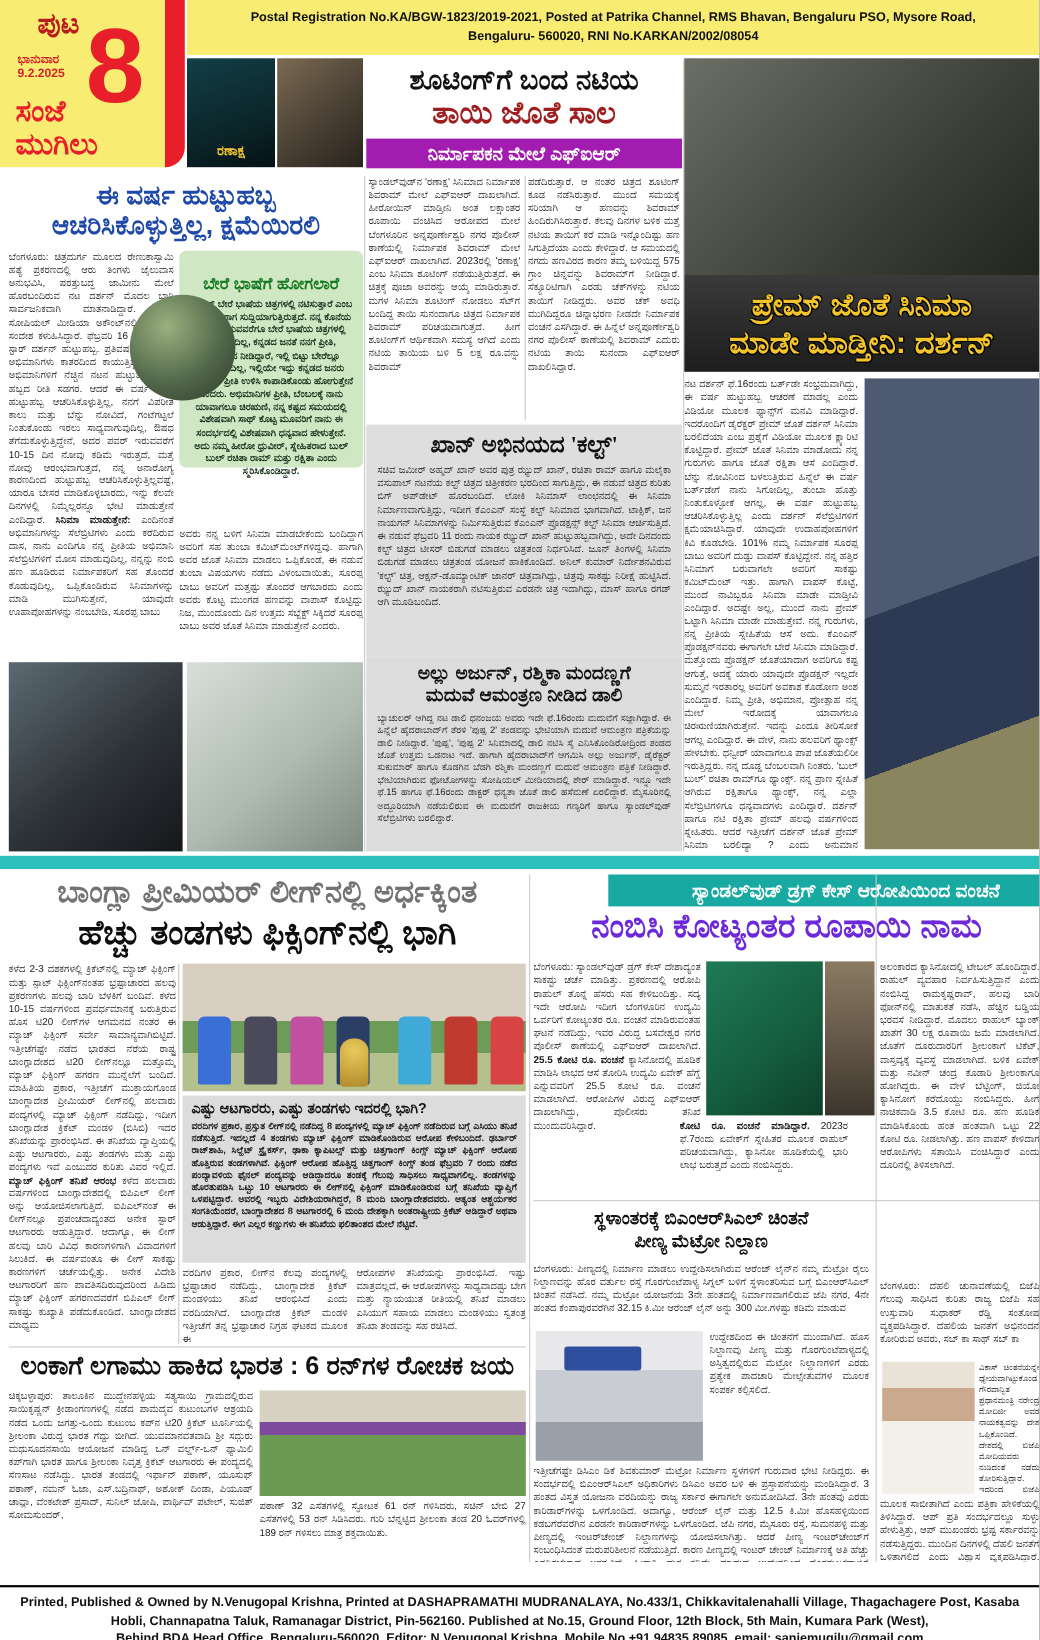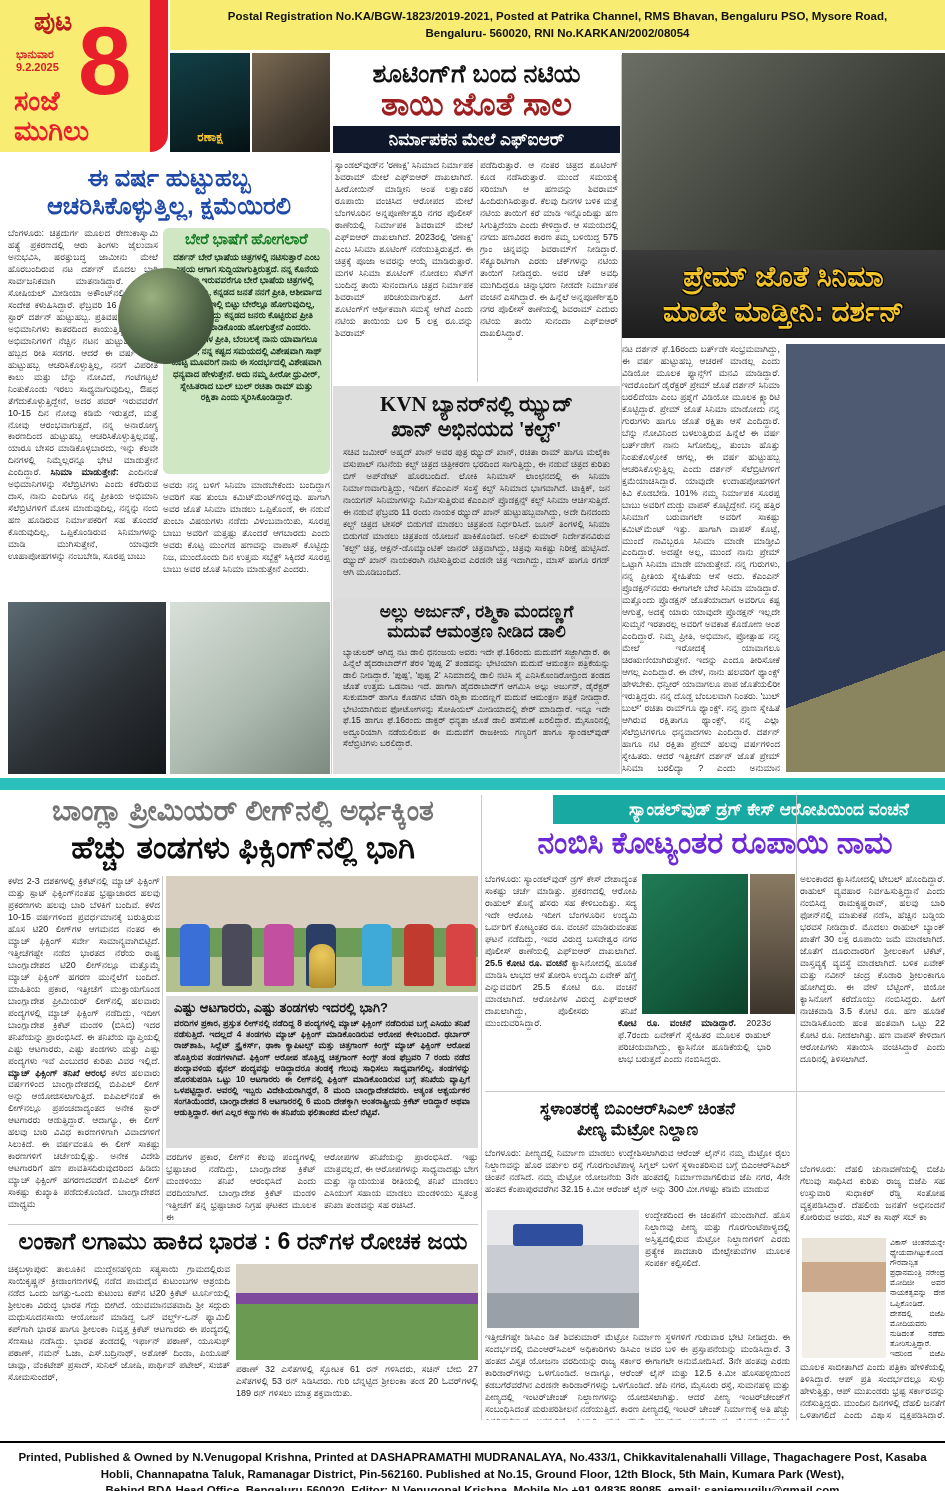--- a/index.html
+++ b/index.html
@@ -13,22 +13,22 @@
   .mast{background:#f8ec72;}
   .put{color:#b91c1c;font-weight:bold;font-size:26px;}
   .daydate{color:#d42029;font-size:11px;font-weight:bold;line-height:1.25;}
   .bignum{color:#e81f2b;font-size:96px;font-weight:bold;line-height:0.9;}
   .paper{color:#e81f2b;font-weight:bold;font-size:27px;line-height:1.12;}
   .redbar{background:#e81f2b;border-radius:0 0 22px 0;}
   .postal{background:#f8ec72;color:#111;font-weight:bold;font-size:11.5px;line-height:1.45;
           display:flex;align-items:center;justify-content:center;flex-direction:column;}
   
   .kicker{color:#111;font-weight:bold;font-size:25px;line-height:1.1;}
-  .leadtitle{color:#9e1f20;font-weight:bold;font-size:32px;line-height:1.05;}
-  .greenband{background:#0f172a;color:#fff;font-weight:bold;font-size:17px;
+  .leadtitle{color:#9e1f20;font-weight:bold;font-size:28px;line-height:1.05;}
+  .greenband{background:#a21caf;color:#fff;font-weight:bold;font-size:17px;
              display:flex;align-items:center;justify-content:center;}
   .bluehead{color:#1f49a8;font-weight:bold;font-size:24px;line-height:1.15;}
   .grnboxtitle{color:#157a22;font-weight:bold;font-size:15px;}
   .grnbox{background:#cfe7c2;border-radius:6px;}
   .grnbox .bt{font-size:8.8px;color:#14301a;font-weight:bold;text-align:center;}
   .kvnbox{background:#dedede;}
   .kvnhead{color:#111;font-weight:bold;font-size:21px;line-height:1.2;font-family:"Liberation Serif","DejaVu Serif",serif;}
   .yelhead{color:#f3c52a;font-weight:bold;font-size:28px;line-height:1.25;
            text-shadow:1px 1px 0 #000,-1px 1px 0 #000,1px -1px 0 #000;}
   .darkstrip{background:linear-gradient(180deg,#3a3a3a,#1d1d1d);}
@@ -93,32 +93,31 @@
   <div class="abs ph" style="left:622px;top:53px;width:323px;height:197px;"></div>
 
   <div class="abs bluehead center" style="left:8px;top:164px;width:322px;">
     <div>ಈ ವರ್ಷ ಹುಟ್ಟುಹಬ್ಬ</div>
     <div>ಆಚರಿಸಿಕೊಳ್ಳುತ್ತಿಲ್ಲ, ಕ್ಷಮೆಯಿರಲಿ</div>
   </div>
   <div class="abs bt" style="left:8px;top:228px;width:150px;height:372px;">
     <span>ಬೆಂಗಳೂರು: ಚಿತ್ರದುರ್ಗ ಮೂಲದ ರೇಣುಕಾಸ್ವಾಮಿ ಹತ್ಯೆ ಪ್ರಕರಣದಲ್ಲಿ ಆರು ತಿಂಗಳು ಜೈಲುವಾಸ ಅನುಭವಿಸಿ, ಷರತ್ತುಬದ್ಧ ಜಾಮೀನು ಮೇಲೆ ಹೊರಬಂದಿರುವ ನಟ ದರ್ಶನ್ ಮೊದಲ ಬಾರಿ ಸಾರ್ವಜನಿಕವಾಗಿ ಮಾತನಾಡಿದ್ದಾರೆ. ತಮ್ಮ ಸೋಷಿಯಲ್ ಮೀಡಿಯಾ ಅಕೌಂಟ್‌ನಲ್ಲಿ ವಿಡಿಯೋ ಸಂದೇಶ ಕಳುಹಿಸಿದ್ದಾರೆ.</span> <span>ಫೆಬ್ರವರಿ 16 ಚಾಲೆಂಜಿಂಗ್ ಸ್ಟಾರ್ ದರ್ಶನ್ ಹುಟ್ಟುಹಬ್ಬ. ಪ್ರತಿವರ್ಷದಂತೆ ಅವರ ಅಭಿಮಾನಿಗಳು ಕಾತರದಿಂದ ಕಾಯುತ್ತಿದ್ದಾರೆ. ಅವರ ಅಭಿಮಾನಿಗಳಿಗೆ ನೆಚ್ಚಿನ ನಟನ ಹುಟ್ಟುಹಬ್ಬವೆಂದರೆ ಹಬ್ಬದ ರೀತಿ ಸಡಗರ. ಆದರೆ ಈ ವರ್ಷ ನಾನು ಹುಟ್ಟುಹಬ್ಬ ಆಚರಿಸಿಕೊಳ್ಳುತ್ತಿಲ್ಲ, ನನಗೆ ವಿಪರೀತ ಕಾಲು ಮತ್ತು ಬೆನ್ನು ನೋವಿದೆ, ಗಂಟೆಗಟ್ಟಲೆ ನಿಂತುಕೊಂಡು ಇರಲು ಸಾಧ್ಯವಾಗುವುದಿಲ್ಲ, ಔಷಧ ತೆಗೆದುಕೊಳ್ಳುತ್ತಿದ್ದೇನೆ, ಅದರ ಪವರ್ ಇರುವವರೆಗೆ 10-15 ದಿನ ನೋವು ಕಡಿಮೆ ಇರುತ್ತದೆ, ಮತ್ತೆ ನೋವು ಆರಂಭವಾಗುತ್ತದೆ, ನನ್ನ ಅನಾರೋಗ್ಯ ಕಾರಣದಿಂದ ಹುಟ್ಟುಹಬ್ಬ ಆಚರಿಸಿಕೊಳ್ಳುತ್ತಿಲ್ಲವಷ್ಟೆ, ಯಾರೂ ಬೇಸರ ಮಾಡಿಕೊಳ್ಳಬಾರದು, ಇನ್ನು ಕೆಲವೇ ದಿನಗಳಲ್ಲಿ ನಿಮ್ಮೆಲ್ಲರನ್ನೂ ಭೇಟಿ ಮಾಡುತ್ತೇನೆ ಎಂದಿದ್ದಾರೆ.</span>
     <b>ಸಿನಿಮಾ ಮಾಡುತ್ತೇನೆ:</b> <span>ಎಂದಿನಂತೆ ಅಭಿಮಾನಿಗಳನ್ನು ಸೆಲೆಬ್ರಿಟಿಗಳು ಎಂದು ಕರೆದಿರುವ ದಾಸ, ನಾನು ಎಂದಿಗೂ ನನ್ನ ಪ್ರೀತಿಯ ಅಭಿಮಾನಿ ಸೆಲೆಬ್ರಿಟಿಗಳಿಗೆ ಮೋಸ ಮಾಡುವುದಿಲ್ಲ, ನನ್ನನ್ನು ನಂಬಿ ಹಣ ಹೂಡಿರುವ ನಿರ್ಮಾಪಕರಿಗೆ ಸಹ ತೊಂದರೆ ಕೊಡುವುದಿಲ್ಲ, ಒಪ್ಪಿಕೊಂಡಿರುವ ಸಿನಿಮಾಗಳನ್ನು ಮಾಡಿ ಮುಗಿಸುತ್ತೇನೆ, ಯಾವುದೇ ಊಹಾಪೋಹಗಳನ್ನು ನಂಬಬೇಡಿ, ಸೂರಪ್ಪ ಬಾಬು</span>
   </div>
-  <div class="abs grnbox" style="left:163px;top:228px;width:167px;height:246px;padding:3px 8px;box-sizing:border-box;font-family:Liberation Serif, serif;">
+  <div class="abs grnbox" style="left:163px;top:228px;width:167px;height:197px;padding:22px 8px;box-sizing:border-box;">
     <div class="grnboxtitle center">ಬೇರೆ ಭಾಷೆಗೆ ಹೋಗಲಾರೆ</div>
     <div class="bt" style="margin-top:4px;height:200px;">ದರ್ಶನ್ ಬೇರೆ ಭಾಷೆಯ ಚಿತ್ರಗಳಲ್ಲಿ ನಟಿಸುತ್ತಾರೆ ಎಂಬ ವಿಷಯ ಆಗಾಗ ಸುದ್ದಿಯಾಗುತ್ತಿರುತ್ತದೆ. ನನ್ನ ಕೊನೆಯ ಉಸಿರು ಇರುವವರೆಗೂ ಬೇರೆ ಭಾಷೆಯ ಚಿತ್ರಗಳಲ್ಲಿ ನಟಿಸುವುದಿಲ್ಲ, ಕನ್ನಡದ ಜನತೆ ನನಗೆ ಪ್ರೀತಿ, ಆಶೀರ್ವಾದ ನೀಡಿದ್ದಾರೆ, ಇಲ್ಲಿ ಬಿಟ್ಟು ಬೇರೆಲ್ಲೂ ಹೋಗುವುದಿಲ್ಲ, ಇಲ್ಲಿಯೇ ಇದ್ದು ಕನ್ನಡದ ಜನರು ಕೊಟ್ಟಿರುವ ಪ್ರೀತಿ ಉಳಿಸಿ ಕಾಪಾಡಿಕೊಂಡು ಹೋಗುತ್ತೇನೆ ಎಂದರು. ಅಭಿಮಾನಿಗಳ ಪ್ರೀತಿ, ಬೆಂಬಲಕ್ಕೆ ನಾನು ಯಾವಾಗಲೂ ಚಿರಋಣಿ, ನನ್ನ ಕಷ್ಟದ ಸಮಯದಲ್ಲಿ ವಿಶೇಷವಾಗಿ ಸಾಥ್ ಕೊಟ್ಟ ಮೂವರಿಗೆ ನಾನು ಈ ಸಂದರ್ಭದಲ್ಲಿ ವಿಶೇಷವಾಗಿ ಧನ್ಯವಾದ ಹೇಳುತ್ತೇನೆ. ಅದು ನಮ್ಮ ಹೀರೋ ಧ್ರುವೀರ್, ಸ್ನೇಹಿತರಾದ ಬುಲ್ ಬುಲ್ ರಚಿತಾ ರಾಮ್ ಮತ್ತು ರಕ್ಷಿತಾ ಎಂದು ಸ್ಮರಿಸಿಕೊಂಡಿದ್ದಾರೆ.</div>
   </div>
   <div class="abs circle" style="left:118px;top:268px;width:96px;height:96px;z-index:2;"></div>
   <div class="abs bt" style="left:163px;top:480px;width:167px;height:118px;">ಅವರು ನನ್ನ ಬಳಿಗೆ ಸಿನಿಮಾ ಮಾಡಬೇಕೆಂದು ಬಂದಿದ್ದಾಗ ಅವರಿಗೆ ಸಹ ತುಂಬಾ ಕಮಿಟ್‌ಮೆಂಟ್‌ಗಳಿದ್ದವು. ಹಾಗಾಗಿ ಅವರ ಜೊತೆ ಸಿನಿಮಾ ಮಾಡಲು ಒಪ್ಪಿಕೊಂಡೆ, ಈ ನಡುವೆ ತುಂಬಾ ವಿಷಯಗಳು ನಡೆದು ವಿಳಂಬವಾಯಿತು, ಸೂರಪ್ಪ ಬಾಬು ಅವರಿಗೆ ಮತ್ತಷ್ಟು ತೊಂದರೆ ಆಗಬಾರದು ಎಂದು ಅವರು ಕೊಟ್ಟ ಮುಂಗಡ ಹಣವನ್ನು ವಾಪಾಸ್ ಕೊಟ್ಟಿದ್ದು ನಿಜ, ಮುಂದೊಂದು ದಿನ ಉತ್ತಮ ಸಬ್ಜೆಕ್ಟ್ ಸಿಕ್ಕಿದರೆ ಸೂರಪ್ಪ ಬಾಬು ಅವರ ಜೊತೆ ಸಿನಿಮಾ ಮಾಡುತ್ತೇನೆ ಎಂದರು.</div>
 
   <div class="abs bt" style="left:335px;top:160px;width:138px;height:222px;">ಸ್ಯಾಂಡಲ್‌ವುಡ್‌ನ 'ರಣಾಕ್ಷ' ಸಿನಿಮಾದ ನಿರ್ಮಾಪಕ ಶಿವರಾಮ್ ಮೇಲೆ ಎಫ್‌ಐಆರ್ ದಾಖಲಾಗಿದೆ. ಹೀರೋಯಿನ್ ಮಾಡ್ತೀನಿ ಅಂತ ಲಕ್ಷಾಂತರ ರೂಪಾಯಿ ವಂಚಿಸಿದ ಆರೋಪದ ಮೇಲೆ ಬೆಂಗಳೂರಿನ ಅನ್ನಪೂರ್ಣೇಶ್ವರಿ ನಗರ ಪೊಲೀಸ್ ಠಾಣೆಯಲ್ಲಿ ನಿರ್ಮಾಪಕ ಶಿವರಾಮ್ ಮೇಲೆ ಎಫ್‌ಐಆರ್ ದಾಖಲಾಗಿದೆ. 2023ರಲ್ಲಿ 'ರಣಾಕ್ಷ' ಎಂಬ ಸಿನಿಮಾ ಶೂಟಿಂಗ್ ನಡೆಯುತ್ತಿರುತ್ತದೆ. ಈ ಚಿತ್ರಕ್ಕೆ ಪೂಜಾ ಅವರನ್ನು ಆಯ್ಕೆ ಮಾಡಿರುತ್ತಾರೆ. ಮಗಳ ಸಿನಿಮಾ ಶೂಟಿಂಗ್ ನೋಡಲು ಸೆಟ್‌ಗೆ ಬಂದಿದ್ದ ತಾಯಿ ಸುನಂದಾಗೂ ಚಿತ್ರದ ನಿರ್ಮಾಪಕ ಶಿವರಾಮ್ ಪರಿಚಯವಾಗುತ್ತದೆ. ಹೀಗೆ ಶೂಟಿಂಗ್‌ಗೆ ಆರ್ಥಿಕವಾಗಿ ಸಮಸ್ಯೆ ಆಗಿದೆ ಎಂದು ನಟಿಯ ತಾಯಿಯ ಬಳಿ 5 ಲಕ್ಷ ರೂ.ವನ್ನು ಶಿವರಾಮ್</div>
   <div class="abs bt" style="left:480px;top:160px;width:138px;height:222px;">ಪಡೆದಿರುತ್ತಾರೆ. ಆ ನಂತರ ಚಿತ್ರದ ಶೂಟಿಂಗ್ ಕೂಡ ನಡೆಸಿರುತ್ತಾರೆ. ಮುಂದೆ ಸಮಯಕ್ಕೆ ಸರಿಯಾಗಿ ಆ ಹಣವನ್ನು ಶಿವರಾಮ್ ಹಿಂದಿರುಗಿಸಿರುತ್ತಾರೆ. ಕೆಲವು ದಿನಗಳ ಬಳಿಕ ಮತ್ತೆ ನಟಿಯ ತಾಯಿಗೆ ಕರೆ ಮಾಡಿ ಇನ್ನೊಂದಿಷ್ಟು ಹಣ ಸಿಗುತ್ತಿದೆಯಾ ಎಂದು ಕೇಳಿದ್ದಾರೆ. ಆ ಸಮಯದಲ್ಲಿ ನಗದು ಹಣವಿರದ ಕಾರಣ ತಮ್ಮ ಬಳಿಯಿದ್ದ 575 ಗ್ರಾಂ ಚಿನ್ನವನ್ನು ಶಿವರಾಮ್‌ಗೆ ನೀಡಿದ್ದಾರೆ. ಸೆಕ್ಯೂರಿಟಿಗಾಗಿ ಎರಡು ಚೆಕ್‌ಗಳನ್ನು ನಟಿಯ ತಾಯಿಗೆ ನೀಡಿದ್ದರು. ಅವರ ಚೆಕ್ ಅವಧಿ ಮುಗಿದಿದ್ದರೂ ಚಿನ್ನಾಭರಣ ನೀಡದೇ ನಿರ್ಮಾಪಕ ವಂಚನೆ ಎಸಗಿದ್ದಾರೆ. ಈ ಹಿನ್ನೆಲೆ ಅನ್ನಪೂರ್ಣೇಶ್ವರಿ ನಗರ ಪೊಲೀಸ್ ಠಾಣೆಯಲ್ಲಿ ಶಿವರಾಮ್ ಎದುರು ನಟಿಯ ತಾಯಿ ಸುನಂದಾ ಎಫ್‌ಐಆರ್ ದಾಖಲಿಸಿದ್ದಾರೆ.</div>
 
   <div class="abs kvnbox" style="left:333px;top:386px;width:287px;height:212px;padding:6px 10px;box-sizing:border-box;">
-    <div class="kvnhead center">KVN ಬ್ಯಾನರ್‌ನಲ್ಲಿ ಝ್ಯುದ್</div>
     <div class="kvnhead center">ಖಾನ್ ಅಭಿನಯದ 'ಕಲ್ಟ್'</div>
     <div class="bt" style="margin-top:5px;height:148px;">ಸಚಿವ ಜಮೀರ್ ಅಹ್ಮದ್ ಖಾನ್ ಅವರ ಪುತ್ರ ಝ್ಯುದ್ ಖಾನ್, ರಚಿತಾ ರಾಮ್ ಹಾಗೂ ಮಲೈಕಾ ವಸುಪಾಲ್ ನಟನೆಯ ಕಲ್ಟ್ ಚಿತ್ರದ ಚಿತ್ರೀಕರಣ ಭರದಿಂದ ಸಾಗುತ್ತಿದ್ದು, ಈ ನಡುವೆ ಚಿತ್ರದ ಕುರಿತು ಬಿಗ್ ಅಪ್‌ಡೇಟ್ ಹೊರಬಂದಿದೆ. ಲೋಕಿ ಸಿನಿಮಾಸ್ ಲಾಂಛನದಲ್ಲಿ ಈ ಸಿನಿಮಾ ನಿರ್ಮಾಣವಾಗುತ್ತಿದ್ದು, ಇದೀಗ ಕೆಎಂಎನ್ ಸಂಸ್ಥೆ ಕಲ್ಟ್ ಸಿನಿಮಾದ ಭಾಗವಾಗಿದೆ. ಟಾಕ್ಸಿಕ್, ಜನ ನಾಯಗನ್ ಸಿನಿಮಾಗಳನ್ನು ನಿರ್ಮಿಸುತ್ತಿರುವ ಕೆಎಂಎನ್ ಪ್ರೊಡಕ್ಷನ್ಸ್ ಕಲ್ಟ್ ಸಿನಿಮಾ ಆರ್ಚಿಸುತ್ತಿದೆ. ಈ ನಡುವೆ ಫೆಬ್ರವರಿ 11 ರಂದು ನಾಯಕ ಝ್ಯುದ್ ಖಾನ್ ಹುಟ್ಟುಹಬ್ಬವಾಗಿದ್ದು, ಅದೇ ದಿನದಂದು ಕಲ್ಟ್ ಚಿತ್ರದ ಟೀಸರ್ ಬಿಡುಗಡೆ ಮಾಡಲು ಚಿತ್ರತಂಡ ನಿರ್ಧರಿಸಿದೆ. ಜೂನ್ ತಿಂಗಳಲ್ಲಿ ಸಿನಿಮಾ ಬಿಡುಗಡೆ ಮಾಡಲು ಚಿತ್ರತಂಡ ಯೋಜನೆ ಹಾಕಿಕೊಂಡಿದೆ. ಅನಿಲ್ ಕುಮಾರ್ ನಿರ್ದೇಶನವಿರುವ 'ಕಲ್ಟ್' ಚಿತ್ರ, ಆಕ್ಷನ್-ಡೊಮ್ಯಾಂಟಿಕ್ ಜಾನರ್ ಚಿತ್ರವಾಗಿದ್ದು, ಚಿತ್ರವು ಸಾಕಷ್ಟು ನಿರೀಕ್ಷೆ ಹುಟ್ಟಿಸಿದೆ. ಝ್ಯುದ್ ಖಾನ್ ನಾಯಕರಾಗಿ ನಟಿಸುತ್ತಿರುವ ಎರಡನೇ ಚಿತ್ರ ಇದಾಗಿದ್ದು, ಮಾಸ್ ಹಾಗೂ ರಗಡ್ ಆಗಿ ಮೂಡಿಬಂದಿದೆ.</div>
   </div>
 
   <div class="abs darkstrip" style="left:622px;top:250px;width:323px;height:88px;display:flex;flex-direction:column;align-items:center;justify-content:center;">
     <div class="yelhead">ಪ್ರೇಮ್ ಜೊತೆ ಸಿನಿಮಾ</div>
     <div class="yelhead">ಮಾಡೇ ಮಾಡ್ತೀನಿ: ದರ್ಶನ್</div>
   </div>
   <div class="abs bt" style="left:622px;top:344px;width:158px;height:432px;">
     <span>ನಟ ದರ್ಶನ್ ಫೆ.16ರಂದು ಬರ್ತ್‌ಡೇ ಸಂಭ್ರಮವಾಗಿದ್ದು, ಈ ವರ್ಷ ಹುಟ್ಟುಹಬ್ಬ ಆಚರಣೆ ಮಾಡಲ್ಲ ಎಂದು ವಿಡಿಯೋ ಮೂಲಕ ಫ್ಯಾನ್ಸ್‌ಗೆ ಮನವಿ ಮಾಡಿದ್ದಾರೆ. ಇದರೊಂದಿಗೆ ಡೈರೆಕ್ಟರ್ ಪ್ರೇಮ್ ಜೊತೆ ದರ್ಶನ್ ಸಿನಿಮಾ ಬರಲಿದೆಯಾ ಎಂಬ ಪ್ರಶ್ನೆಗೆ ವಿಡಿಯೋ ಮೂಲಕ ಕ್ಲ್ಯಾರಿಟಿ ಕೊಟ್ಟಿದ್ದಾರೆ. ಪ್ರೇಮ್ ಜೊತೆ ಸಿನಿಮಾ ಮಾಡೋದು ನನ್ನ ಗುರುಗಳು ಹಾಗೂ ಜೊತೆ ರಕ್ಷಿತಾ ಆಸೆ ಎಂದಿದ್ದಾರೆ.</span> <span>ಬೆನ್ನು ನೋವಿನಿಂದ ಬಳಲುತ್ತಿರುವ ಹಿನ್ನೆಲೆ ಈ ವರ್ಷ ಬರ್ತ್‌ಡೇಗೆ ನಾನು ಸಿಗೋದಿಲ್ಲ, ತುಂಬಾ ಹೊತ್ತು ನಿಂತುಕೊಳ್ಳೋಕೆ ಆಗಲ್ಲ, ಈ ವರ್ಷ ಹುಟ್ಟುಹಬ್ಬ ಆಚರಿಸಿಕೊಳ್ಳುತ್ತಿಲ್ಲ ಎಂದು ದರ್ಶನ್ ಸೆಲೆಬ್ರಿಟಿಗಳಿಗೆ ಕ್ಷಮೆಯಾಚಿಸಿದ್ದಾರೆ.</span> <span>ಯಾವುದೇ ಉದಾಹಪೋಹಗಳಿಗೆ ಕಿವಿ ಕೊಡಬೇಡಿ. 101% ನಮ್ಮ ನಿರ್ಮಾಪಕ ಸೂರಪ್ಪ ಬಾಬು ಅವರಿಗೆ ದುಡ್ಡು ವಾಪಸ್ ಕೊಟ್ಟಿದ್ದೇನೆ. ನನ್ನ ಹತ್ತಿರ ಸಿನಿಮಾಗೆ ಬರುವಾಗಲೇ ಅವರಿಗೆ ಸಾಕಷ್ಟು ಕಮಿಟ್‌ಮೆಂಟ್ ಇತ್ತು. ಹಾಗಾಗಿ ವಾಪಸ್ ಕೊಟ್ಟೆ, ಮುಂದೆ ನಾವಿಬ್ಬರೂ ಸಿನಿಮಾ ಮಾಡೇ ಮಾಡ್ತೀವಿ ಎಂದಿದ್ದಾರೆ. ಅದಷ್ಟೇ ಅಲ್ಲ, ಮುಂದೆ ನಾನು ಪ್ರೇಮ್ ಒಟ್ಟಾಗಿ ಸಿನಿಮಾ ಮಾಡೇ ಮಾಡುತ್ತೇವೆ. ನನ್ನ ಗುರುಗಳು, ನನ್ನ ಪ್ರೀತಿಯ ಸ್ನೇಹಿತೆಯ ಆಸೆ ಅದು. ಕೆಎಂಎನ್ ಪ್ರೊಡಕ್ಷನ್‌ನವರು ಈಗಾಗಲೇ ಬೇರೆ ಸಿನಿಮಾ ಮಾಡಿದ್ದಾರೆ. ಮತ್ತೊಂದು ಪ್ರೊಡಕ್ಷನ್ ಜೊತೆಯಾದಾಗ ಅವರಿಗೂ ಕಷ್ಟ ಆಗುತ್ತೆ, ಅದಕ್ಕೆ ಯಾರು ಯಾವುದೇ ಪ್ರೊಡಕ್ಷನ್ ಇಲ್ಲದೇ ಸುಮ್ಮನೆ ಇರತಾರಲ್ಲ ಅವರಿಗೆ ಅವಕಾಶ ಕೊಡೋಣ ಅಂಶ ಎಂದಿದ್ದಾರೆ.</span> <span>ನಿಮ್ಮ ಪ್ರೀತಿ, ಅಭಿಮಾನ, ಪ್ರೋತ್ಸಾಹ ನನ್ನ ಮೇಲೆ ಇರೋದಕ್ಕೆ ಯಾವಾಗಲೂ ಚಿರಋಣಿಯಾಗಿರುತ್ತೇನೆ. ಇದನ್ನು ಎಂದೂ ತೀರಿಸೋಕೆ ಆಗಲ್ಲ ಎಂದಿದ್ದಾರೆ. ಈ ವೇಳೆ, ನಾನು ಹಲವರಿಗೆ ಥ್ಯಾಂಕ್ಸ್ ಹೇಳಬೇಕು. ಧನ್ವೀರ್ ಯಾವಾಗಲೂ ಪಾಪ ಜೊತೆಯಲಿರೀ ಇರುತ್ತಿದ್ದರು. ನನ್ನ ದೊಡ್ಡ ಬೆಂಬಲವಾಗಿ ನಿಂತರು. 'ಬುಲ್ ಬುಲ್' ರಚಿತಾ ರಾಮ್‌ಗೂ ಥ್ಯಾಂಕ್ಸ್. ನನ್ನ ಪ್ರಾಣ ಸ್ನೇಹಿತೆ ಆಗಿರುವ ರಕ್ಷಿತಾಗೂ ಥ್ಯಾಂಕ್ಸ್, ನನ್ನ ಎಲ್ಲಾ ಸೆಲೆಬ್ರಿಟಿಗಳಿಗೂ ಧನ್ಯವಾದಗಳು ಎಂದಿದ್ದಾರೆ.</span> <span>ದರ್ಶನ್ ಹಾಗೂ ನಟಿ ರಕ್ಷಿತಾ ಪ್ರೇಮ್ ಹಲವು ವರ್ಷಗಳಿಂದ ಸ್ನೇಹಿತರು. ಆದರೆ ಇತ್ತೀಚೆಗೆ ದರ್ಶನ್ ಜೊತೆ ಪ್ರೇಮ್ ಸಿನಿಮಾ ಬರಲಿದ್ಯಾ ? ಎಂದು ಅನುಮಾನ ವ್ಯಕ್ತಪಡಿಸಿದವರಿಗೆ ದರ್ಶನ್ ವಿಡಿಯೋ ಮೂಲಕ ಕ್ಲ್ಯಾರಿಟಿ ನೀಡಿದ್ದಾರೆ.</span>

